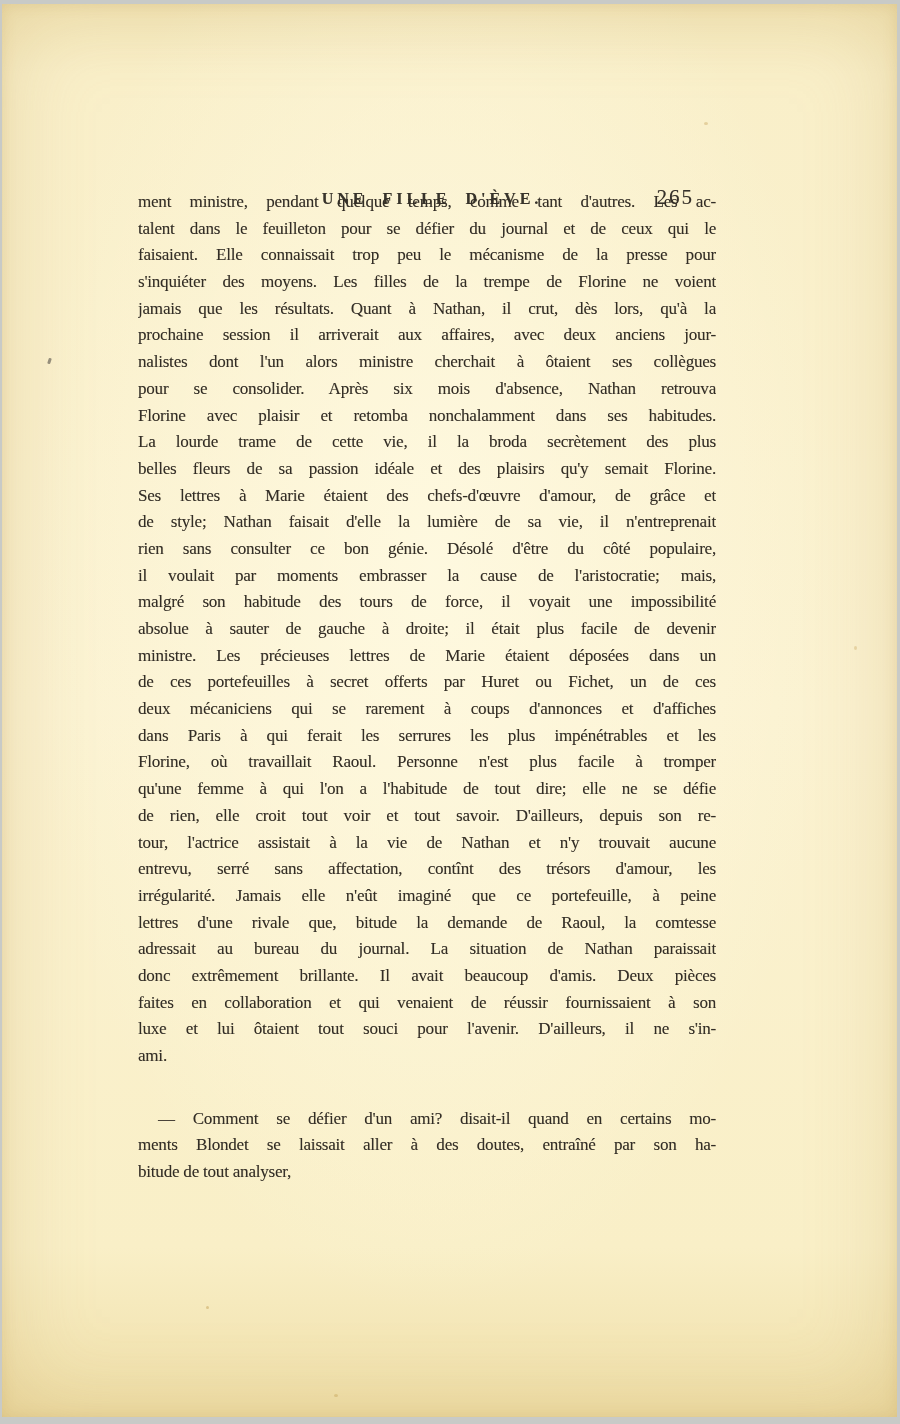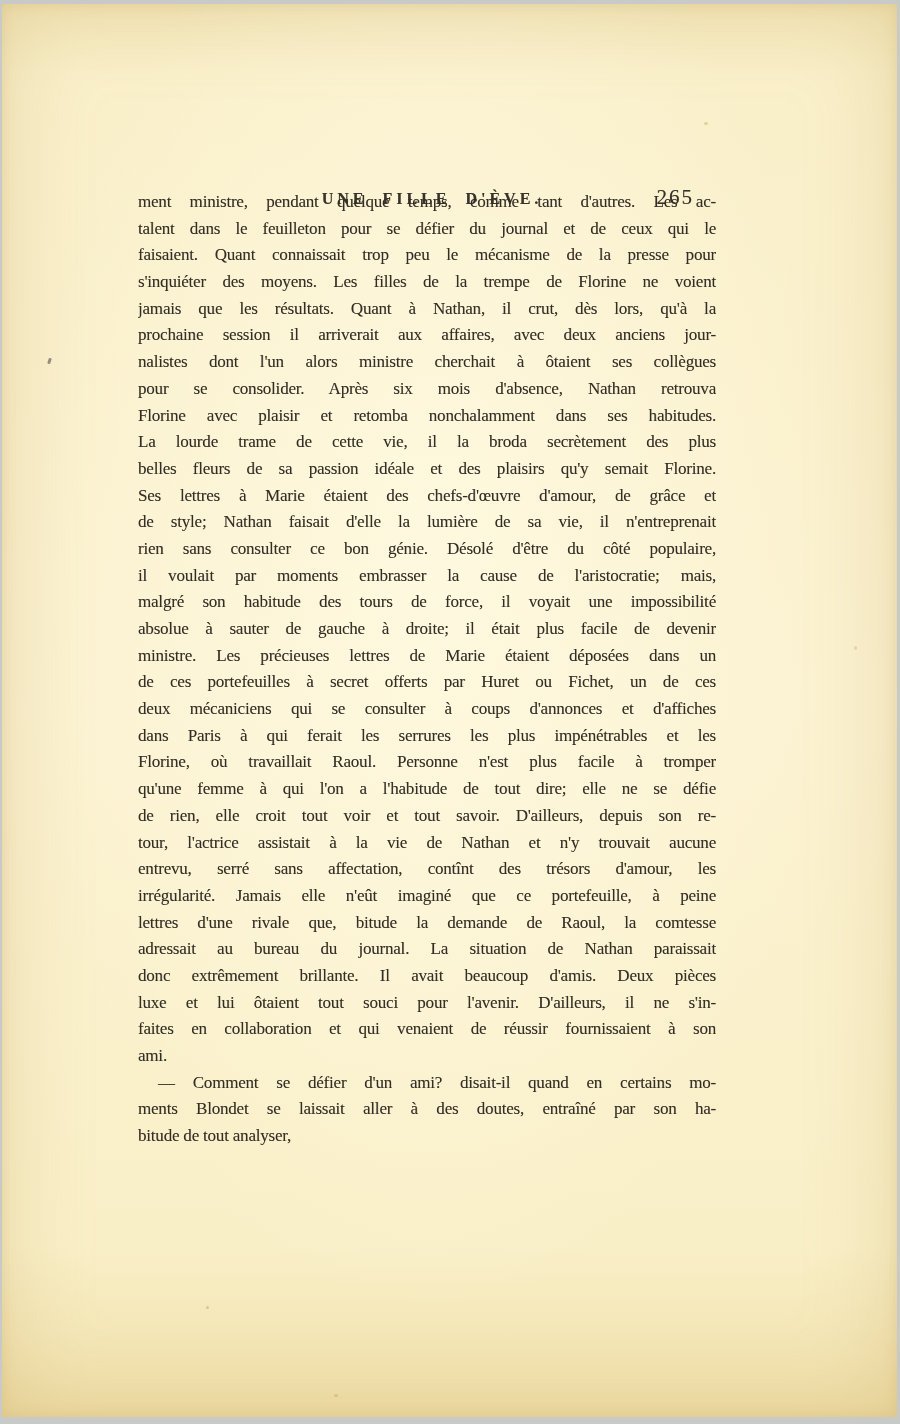--- a/index.html
+++ b/index.html
@@ -93,20 +93,21 @@
   .line {
     height: 26.7px;
     overflow: hidden;
     text-align: justify;
     text-align-last: justify;
     -moz-text-align-last: justify;
     white-space: normal;
   }
   .line.first-indent {
     padding-left: 20px;
+    margin-top: 36px;
   }
   .line.para-last {
     text-align-last: left;
     -moz-text-align-last: left;
   }
 </style>
 </head>
 <body>
 
 <div class="page">
@@ -117,49 +118,49 @@
   <div class="speck s5"></div>
 
   <div class="content">
     <div class="running-header">
       <span class="running-title">UNE FILLE D'ÈVE.</span>
       <span class="running-page-number">265</span>
     </div>
     <div class="body-text">
         <div class="line">ment ministre, pendant quelque temps, comme tant d'autres. Les ac-</div>
         <div class="line">talent dans le feuilleton pour se défier du journal et de ceux qui le</div>
-        <div class="line">faisaient. Quant connaissait trop peu le mécanisme de la presse pour</div>
+        <div class="line">faisaient. Elle connaissait trop peu le mécanisme de la presse pour</div>
         <div class="line">s'inquiéter des moyens. Les filles de la trempe de Florine ne voient</div>
         <div class="line">jamais que les résultats. Quant à Nathan, il crut, dès lors, qu'à la</div>
         <div class="line">prochaine session il arriverait aux affaires, avec deux anciens jour-</div>
         <div class="line">nalistes dont l'un alors ministre cherchait à ôtaient ses collègues</div>
         <div class="line">pour se consolider. Après six mois d'absence, Nathan retrouva</div>
         <div class="line">Florine avec plaisir et retomba nonchalamment dans ses habitudes.</div>
         <div class="line">La lourde trame de cette vie, il la broda secrètement des plus</div>
         <div class="line">belles fleurs de sa passion idéale et des plaisirs qu'y semait Florine.</div>
         <div class="line">Ses lettres à Marie étaient des chefs-d'œuvre d'amour, de grâce et</div>
         <div class="line">de style; Nathan faisait d'elle la lumière de sa vie, il n'entreprenait</div>
         <div class="line">rien sans consulter ce bon génie. Désolé d'être du côté populaire,</div>
         <div class="line">il voulait par moments embrasser la cause de l'aristocratie; mais,</div>
         <div class="line">malgré son habitude des tours de force, il voyait une impossibilité</div>
         <div class="line">absolue à sauter de gauche à droite; il était plus facile de devenir</div>
         <div class="line">ministre. Les précieuses lettres de Marie étaient déposées dans un</div>
         <div class="line">de ces portefeuilles à secret offerts par Huret ou Fichet, un de ces</div>
-        <div class="line">deux mécaniciens qui se consulter à coups d'annonces et d'affiches</div>
+        <div class="line">deux mécaniciens qui se rarement à coups d'annonces et d'affiches</div>
         <div class="line">dans Paris à qui ferait les serrures les plus impénétrables et les</div>
         <div class="line">Florine, où travaillait Raoul. Personne n'est plus facile à tromper</div>
         <div class="line">qu'une femme à qui l'on a l'habitude de tout dire; elle ne se défie</div>
         <div class="line">de rien, elle croit tout voir et tout savoir. D'ailleurs, depuis son re-</div>
         <div class="line">tour, l'actrice assistait à la vie de Nathan et n'y trouvait aucune</div>
         <div class="line">entrevu, serré sans affectation, contînt des trésors d'amour, les</div>
         <div class="line">irrégularité. Jamais elle n'eût imaginé que ce portefeuille, à peine</div>
         <div class="line">lettres d'une rivale que, bitude la demande de Raoul, la comtesse</div>
         <div class="line">adressait au bureau du journal. La situation de Nathan paraissait</div>
         <div class="line">donc extrêmement brillante. Il avait beaucoup d'amis. Deux pièces</div>
+        <div class="line">faites en collaboration et qui venaient de réussir fournissaient à son</div>
         <div class="line">luxe et lui ôtaient tout souci pour l'avenir. D'ailleurs, il ne s'in-</div>
-        <div class="line">faites en collaboration et qui venaient de réussir fournissaient à son</div>
         <div class="line para-last">ami.</div>
         <div class="line first-indent">— Comment se défier d'un ami? disait-il quand en certains mo-</div>
         <div class="line">ments Blondet se laissait aller à des doutes, entraîné par son ha-</div>
         <div class="line para-last">bitude de tout analyser,</div>
       </div>
   </div>
 </div>
 
 </body></html>

